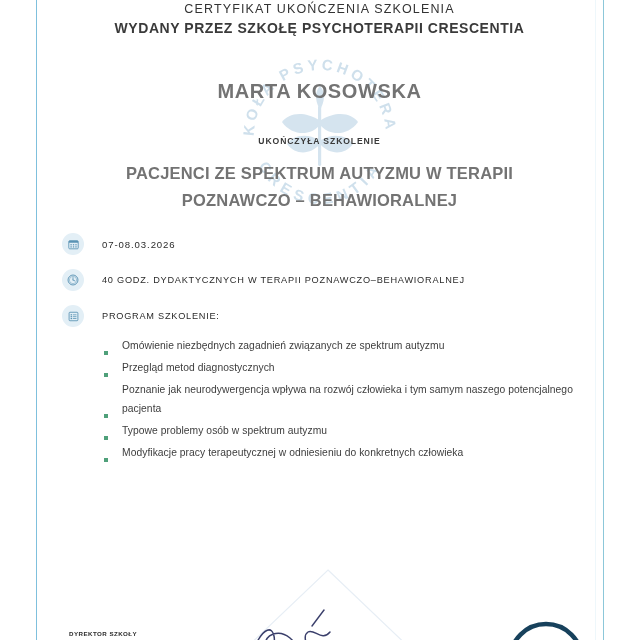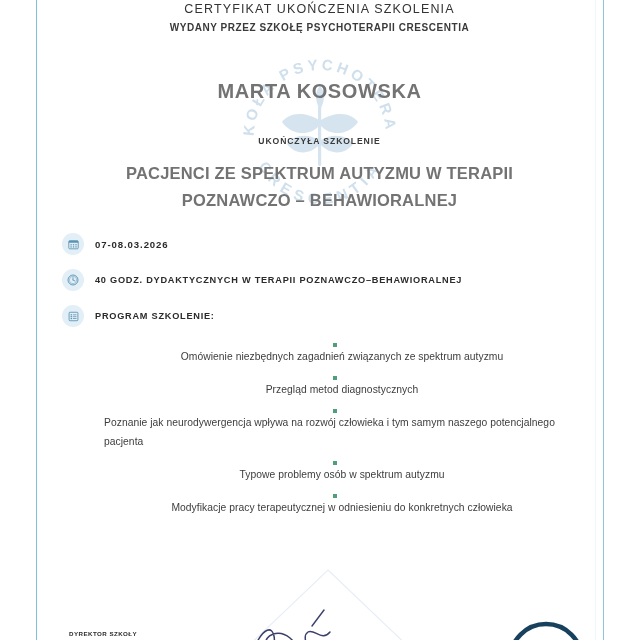--- a/index.html
+++ b/index.html
@@ -67,21 +67,21 @@
   }
   .head-title {
     font-size: 12.5px;
     letter-spacing: 1.15px;
     color: #333333;
     font-weight: 400;
     line-height: 16px;
     padding-top: 1px;
   }
   .head-sub {
-    font-size: 10px;
+    font-size: 14px;
     letter-spacing: 0.55px;
     color: #3a3a3a;
     font-weight: 600;
     line-height: 14px;
     margin-top: 4px;
   }
 
   
   .recipient {
     position: absolute;
@@ -137,41 +137,40 @@
     height: 22px;
     border-radius: 50%;
     background: #e3eff6;
     display: flex;
     align-items: center;
     justify-content: center;
     flex: 0 0 22px;
   }
   .ibadge svg { display: block; }
   .info-text {
-    margin-left: 11px;
+    margin-left: 18px;
     font-size: 9.2px;
-    font-weight: bold;
+    font-weight: normal;
     letter-spacing: 0.75px;
     color: #2b2b2b;
     white-space: nowrap;
   }
   .info-text.date { letter-spacing: 0.9px; font-size: 9.6px; }
 
   
   .program {
     position: absolute;
     left: 104px;
     top: 336px;
     right: 60px;
   }
   .bullet {
     display: flex;
-    align-items: center;
+    align-items: flex-end;
     margin-bottom: 3px;
-    flex-direction: column;
   }
   .bullet-marker {
     flex: 0 0 auto;
     width: 4px;
     height: 4px;
     background: #4fa07a;
     margin-top: 7px;
     margin-right: 14px;
   }
   .bullet-text {

